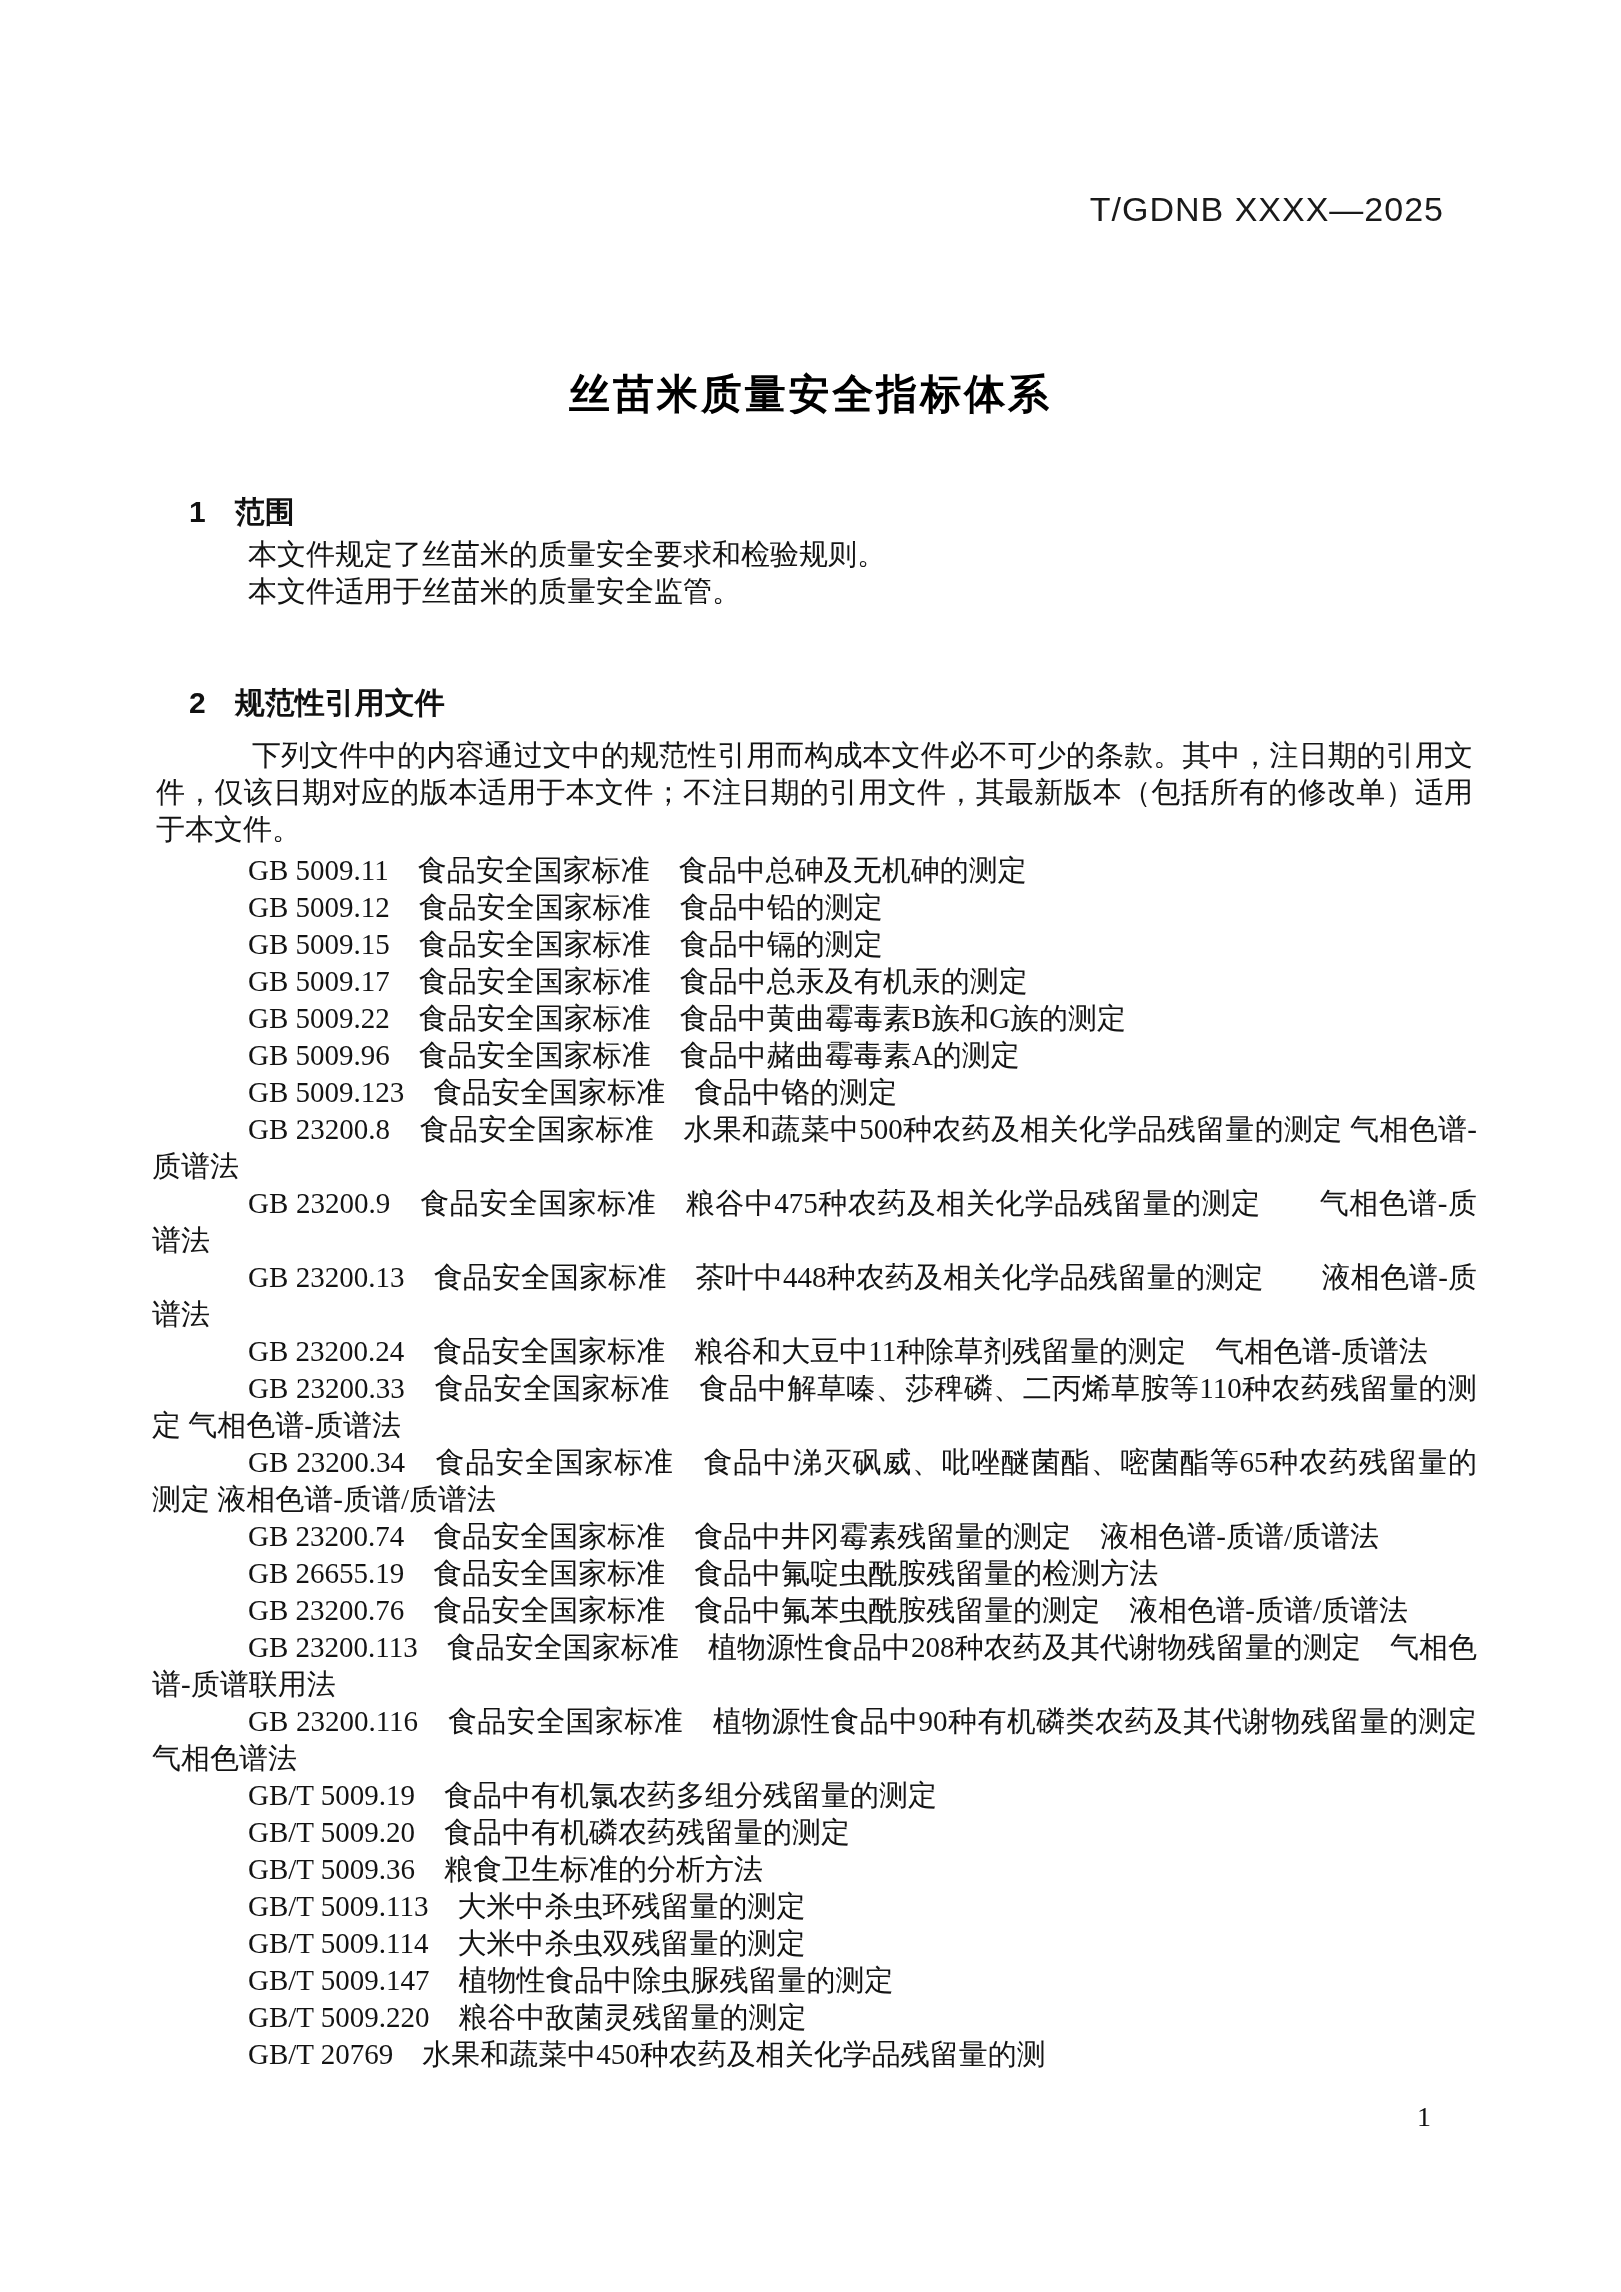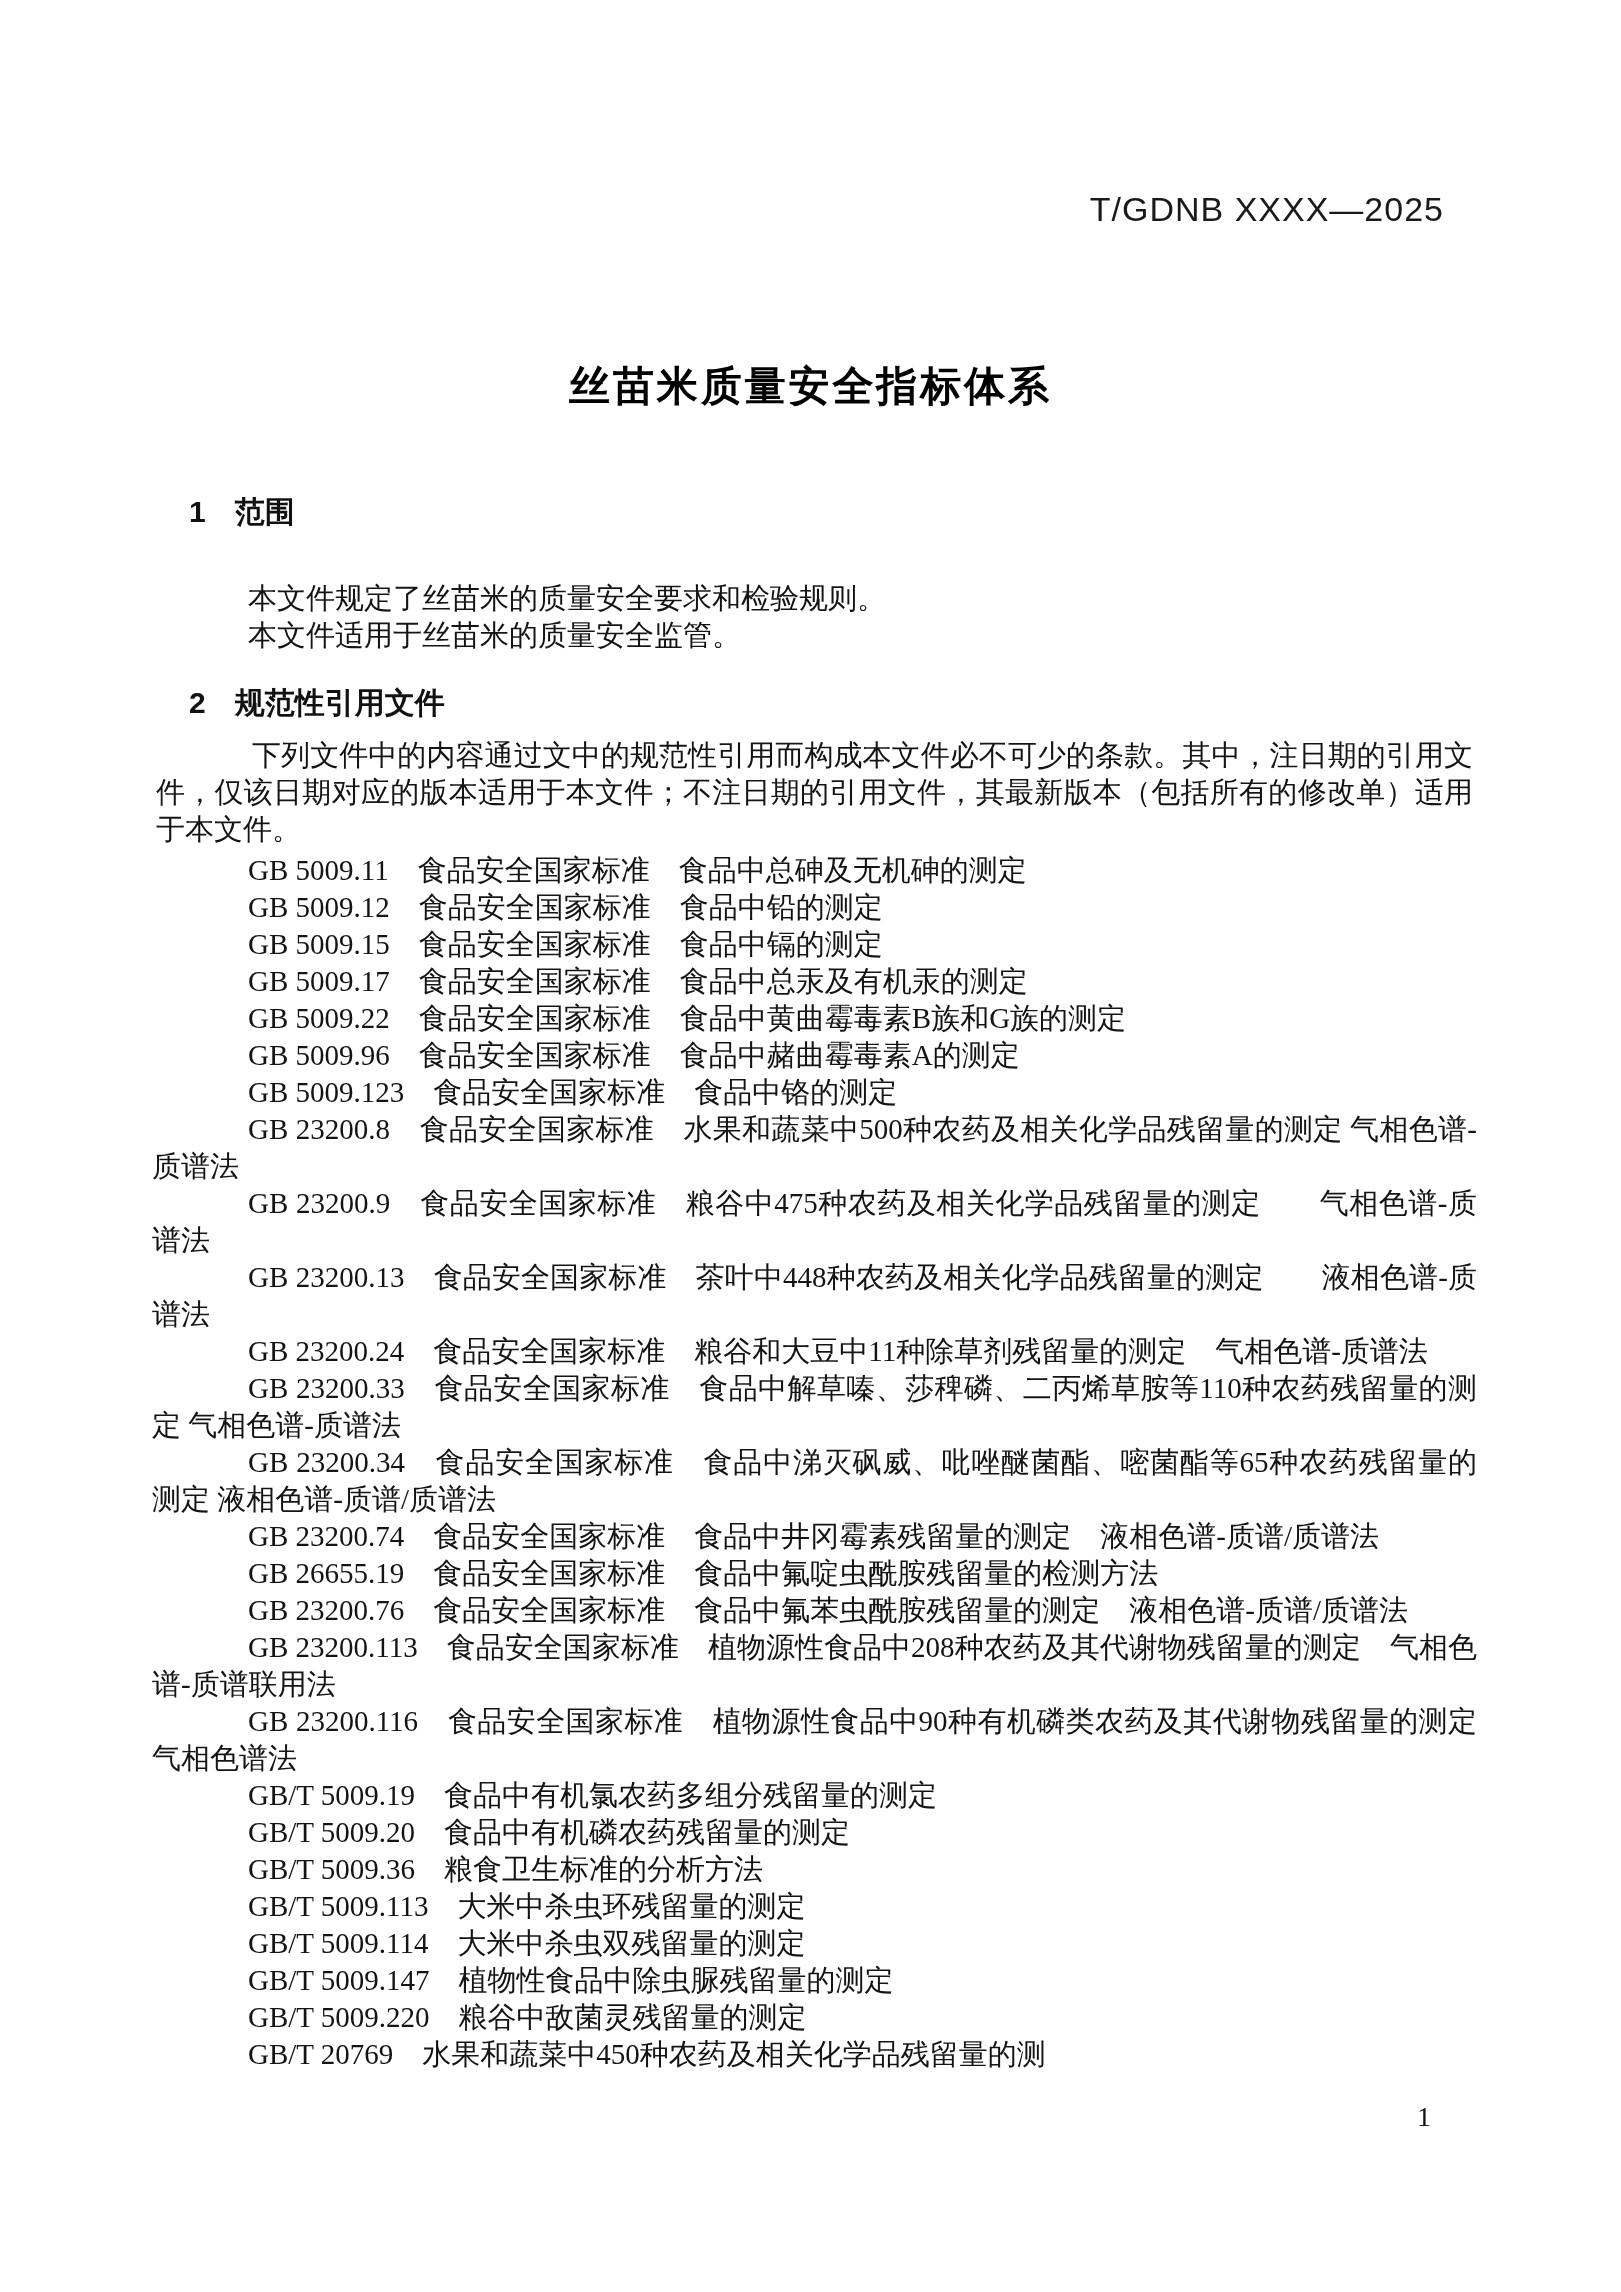--- a/index.html
+++ b/index.html
@@ -18,21 +18,21 @@
     left: 0;
     right: 177px;
     text-align: right;
     font-family: "Liberation Sans", "DejaVu Sans", sans-serif;
     font-size: 34px;
     letter-spacing: 1px;
     color: #1a1a1a;
   }
   .doc-title {
     position: absolute;
-    top: 359px;
+    top: 367px;
     left: 0;
     width: 100%;
     text-align: center;
     font-family: "Liberation Sans", "DejaVu Sans", sans-serif;
     font-weight: 700;
     font-size: 41px;
     letter-spacing: 2.9px;
     color: #000000;
   }
   .sec-heading {
@@ -49,21 +49,21 @@
   #sec2-heading { top: 683px; }
   .sec-label { margin-left: 29px; }
   .body-block {
     position: absolute;
     left: 152px;
     width: 1325px;
     font-size: 29px;
     line-height: 37px;
     color: #141414;
   }
-  #sec1-body { top: 580px; }
+  #sec1-body { top: 536px; }
   #sec2-body { top: 733px; }
   .para {
     margin: 0;
     text-indent: 96px;
   }
   .intro-para {
     margin: 4px;
     text-indent: 96px;
     text-align: justify;
     word-break: break-all;

